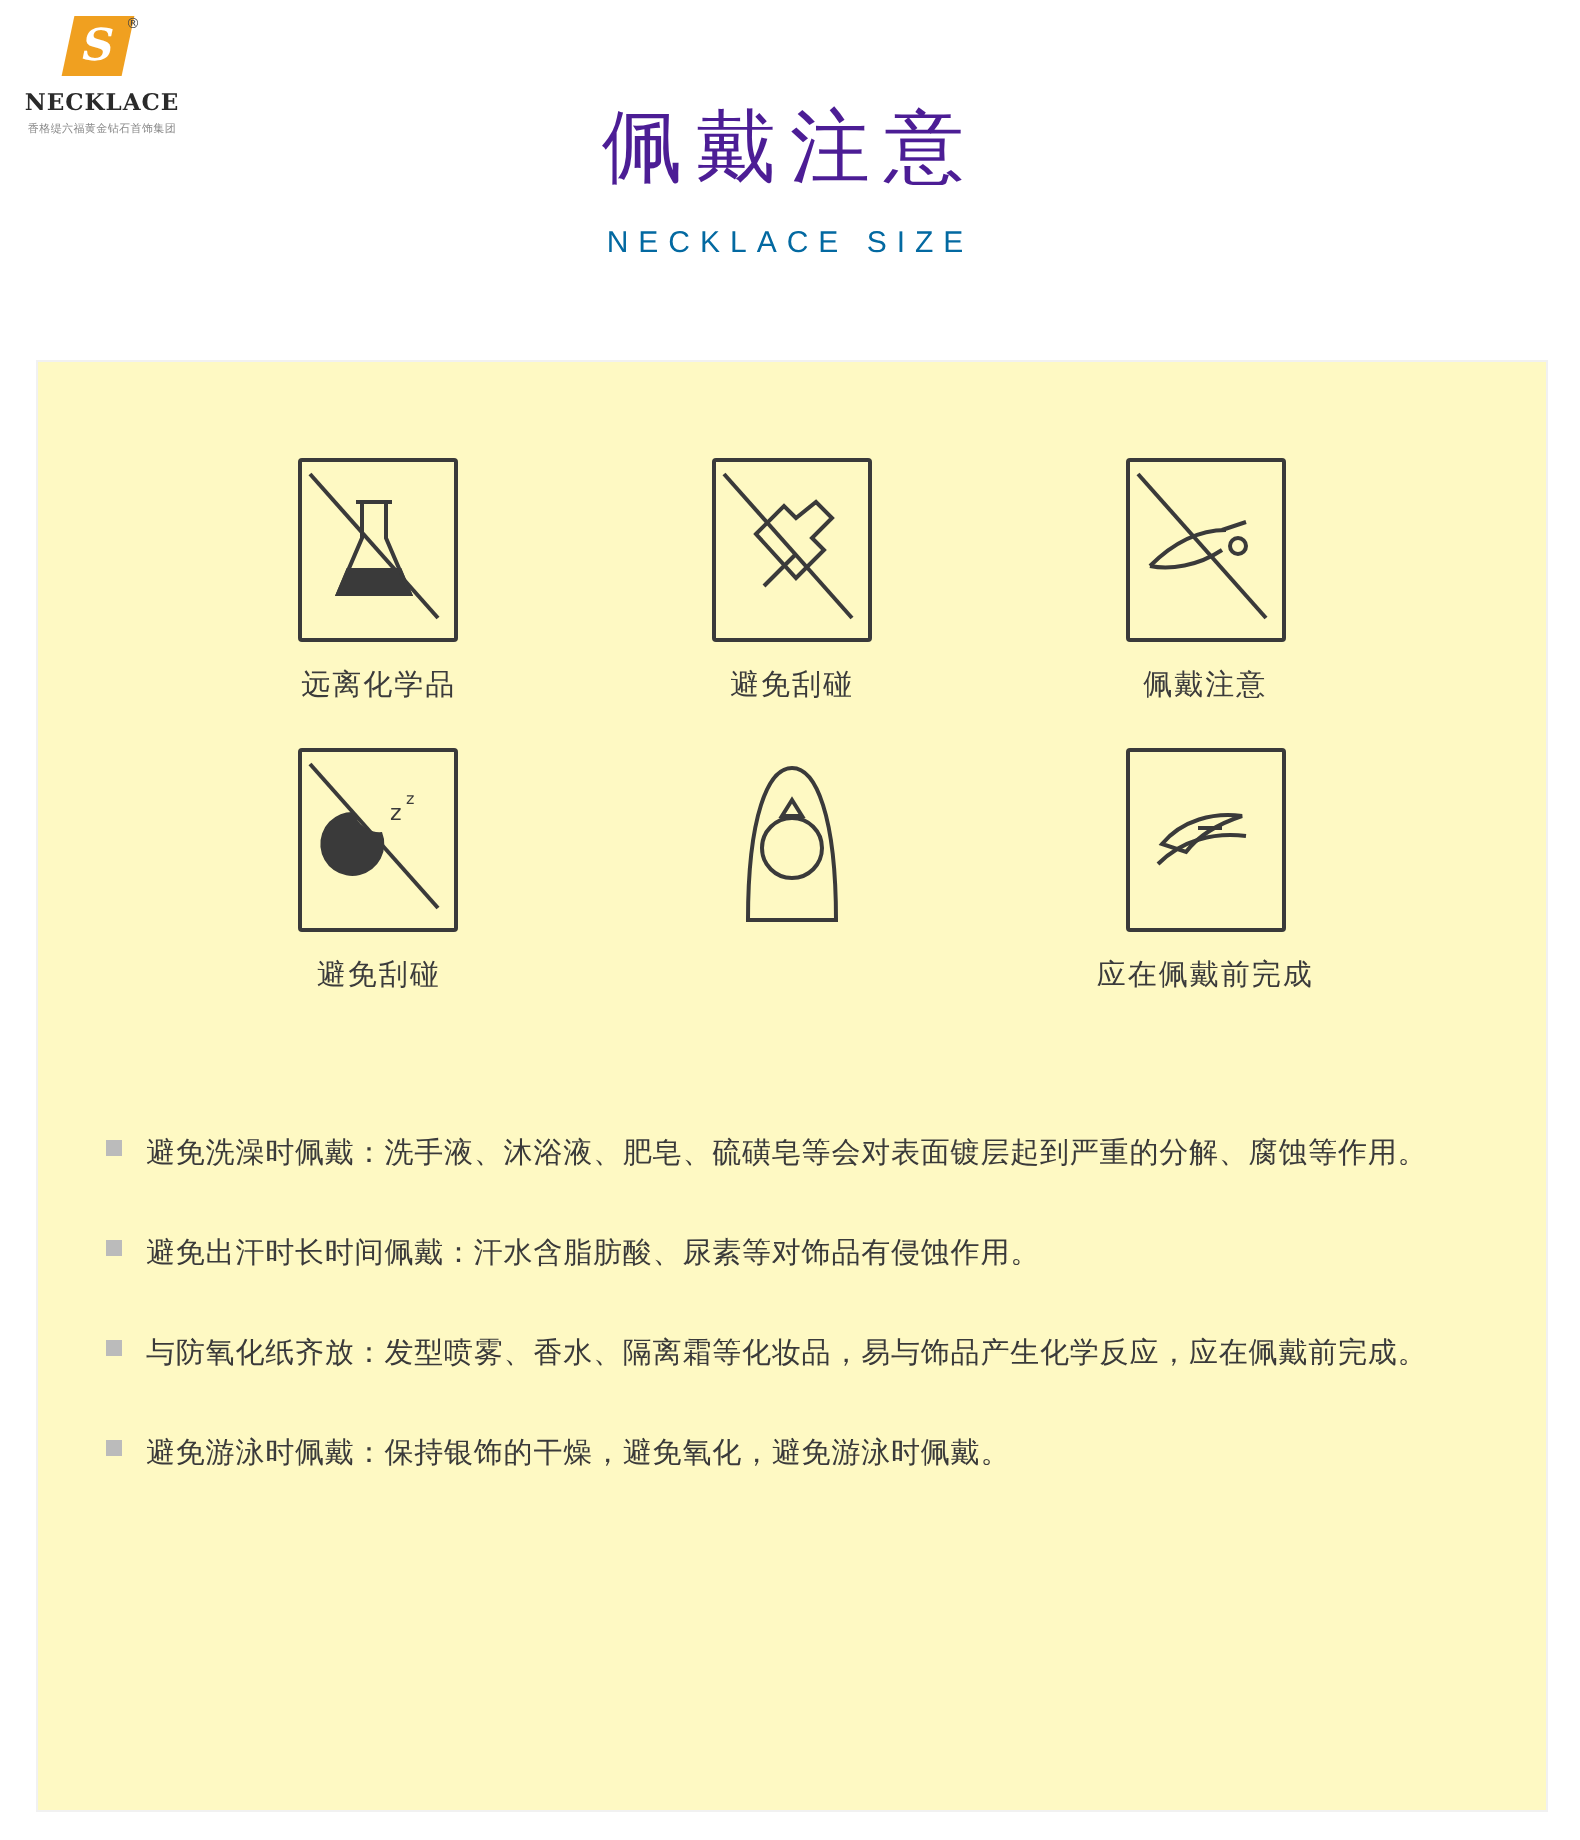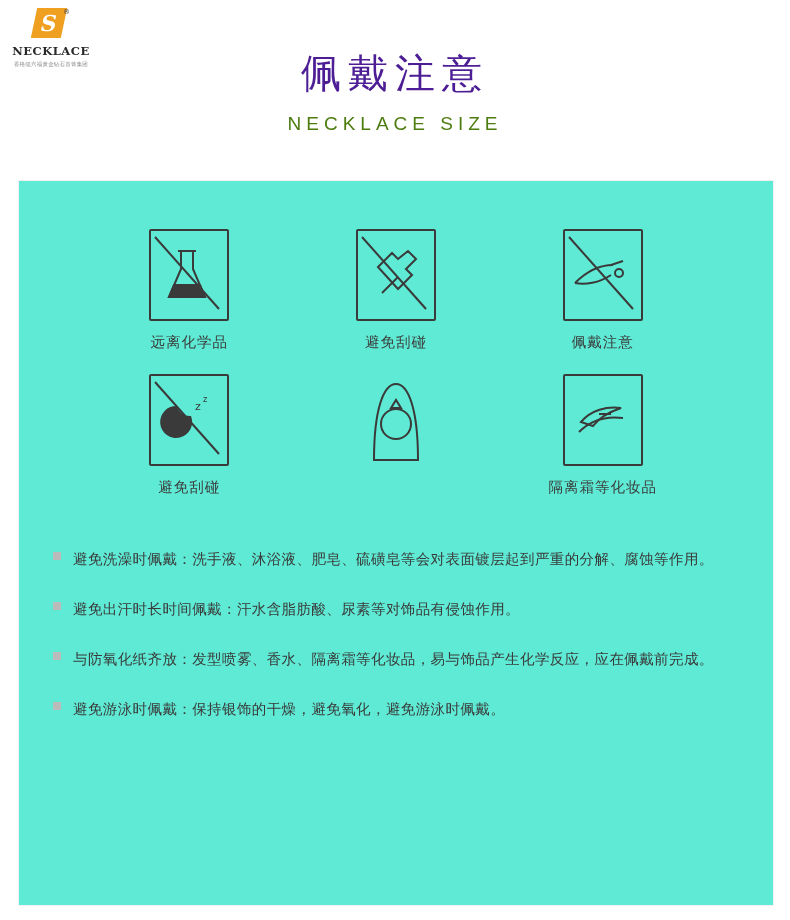--- a/index.html
+++ b/index.html
@@ -82,34 +82,34 @@
   }
   .title-cn {
     font-size: 40px;
     letter-spacing: 7px;
     color: #4c1d95;
     font-weight: normal;
     font-family: "DejaVu Sans", "Liberation Sans", sans-serif;
   }
   .title-en {
     margin-top: 12px;
-    font-size: 19px;
+    font-size: 15px;
     letter-spacing: 5px;
-    color: #4d7c0f;
+    color: #0369a1;
     font-family: "Liberation Sans", sans-serif;
   }
 
   
   .panel {
     position: absolute;
     left: 18px;
     top: 180px;
     width: 754px;
     height: 724px;
-    background: #5eead4;
+    background: #fef9c3;
     border: 1px solid #f1f1f1;
   }
 
   
   .icon-grid {
     padding-top: 48px;
     display: grid;
     grid-template-columns: repeat(3, 1fr);
     row-gap: 22px;
     width: 620px;
@@ -129,21 +129,21 @@
   .icon-box svg { display: block; }
   .icon-label {
     margin-top: 12px;
     font-size: 14.5px;
     color: #3b3b3b;
     letter-spacing: 1px;
   }
 
   
   .notes {
-    margin: 48px 30px 0 34px;
+    margin: 66px 30px 0 34px;
   }
   .note-item {
     display: flex;
     align-items: flex-start;
     margin-bottom: 22px;
   }
   .note-bullet {
     width: 8px;
     height: 8px;
     background: #bbbbbb;
@@ -238,21 +238,21 @@
     </div>
 
     <div class="icon-cell">
       <div class="icon-box">
         <svg width="72" height="84" viewBox="0 0 72 84">
           <path d="M16 46 C26 34 42 30 56 32 C44 36 34 42 28 50 Z" fill="none" stroke="#3a3a3a" stroke-width="2"></path>
           <path d="M14 56 C26 44 42 40 58 42" fill="none" stroke="#3a3a3a" stroke-width="2"></path>
           <path d="M34 38 L46 38" fill="none" stroke="#3a3a3a" stroke-width="2"></path>
         </svg>
       </div>
-      <div class="icon-label">隔离霜等化妆品</div>
+      <div class="icon-label">应在佩戴前完成</div>
     </div>
 
   </div>
 
   <div class="notes">
     <div class="note-item">
       <span class="note-bullet"></span>
       <span class="note-text">避免洗澡时佩戴：洗手液、沐浴液、肥皂、硫磺皂等会对表面镀层起到严重的分解、腐蚀等作用。</span>
     </div>
     <div class="note-item">

